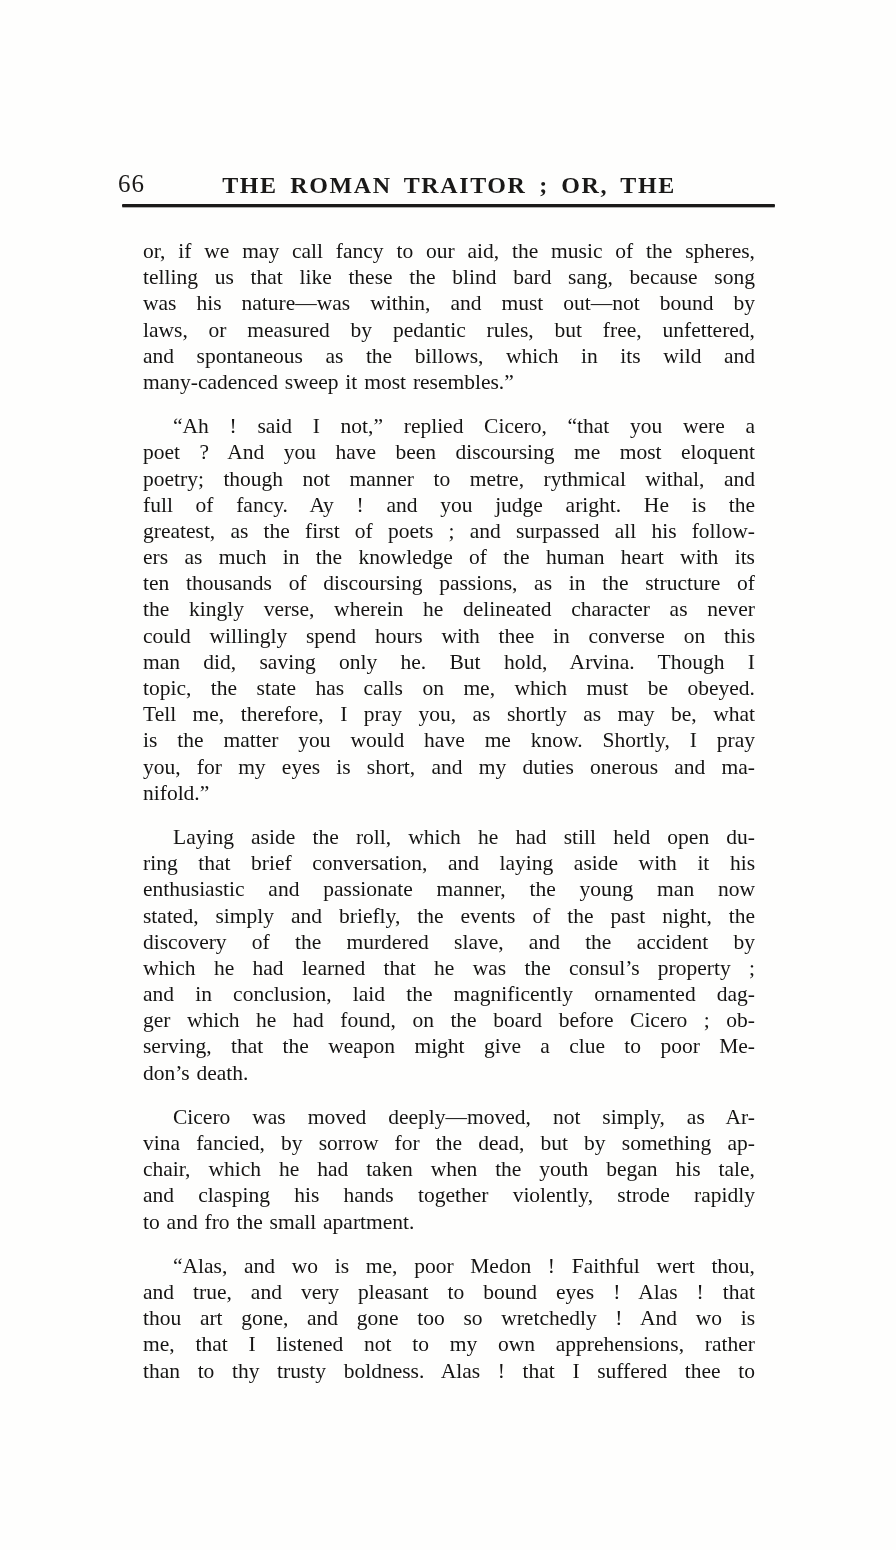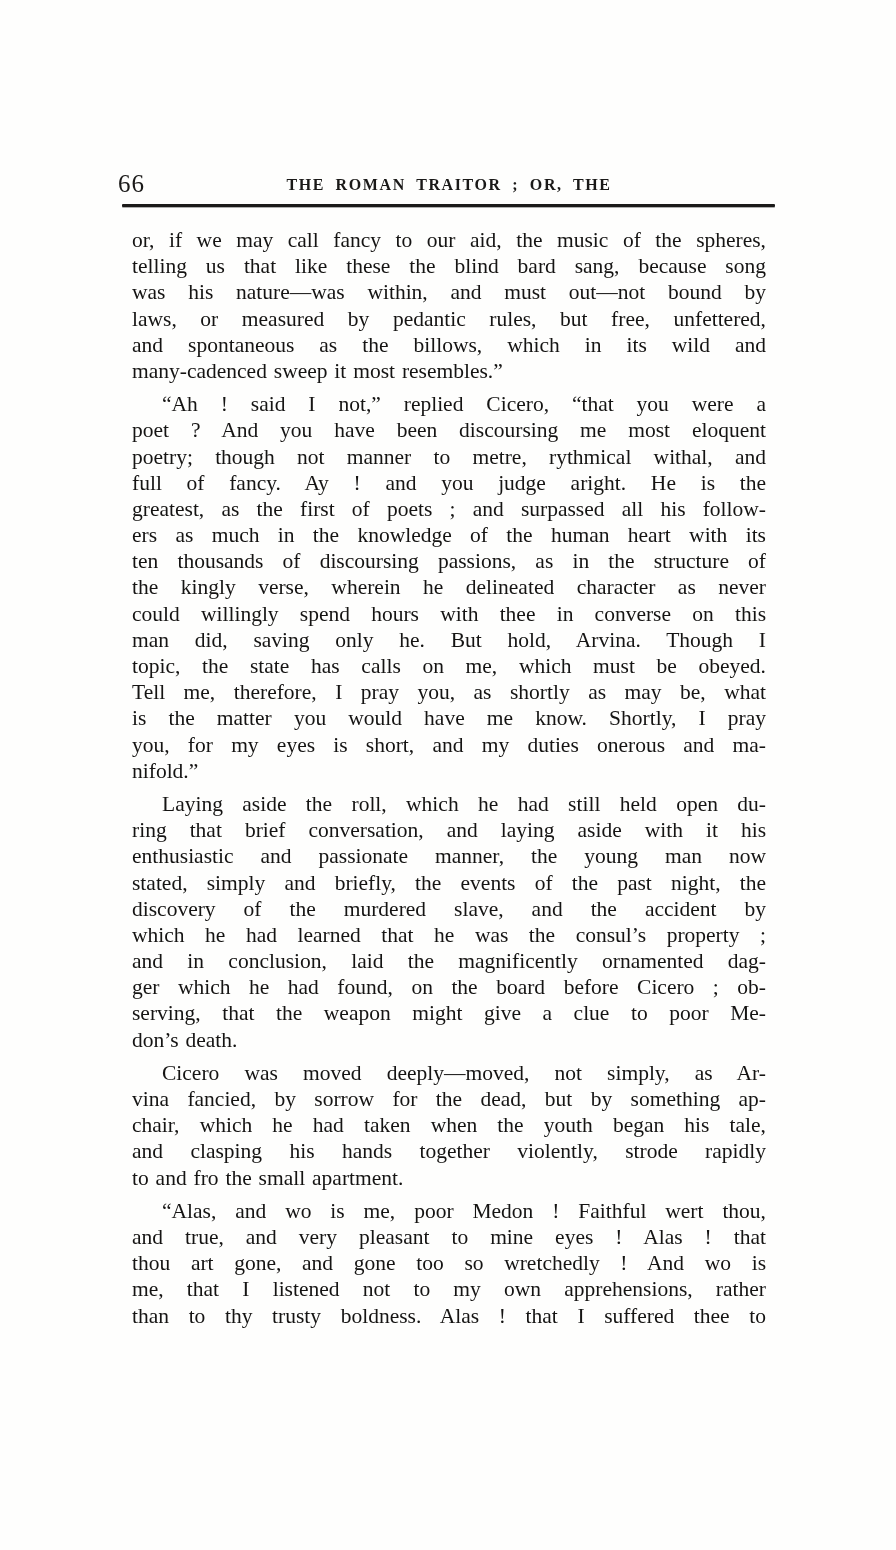--- a/index.html
+++ b/index.html
@@ -24,21 +24,21 @@
     line-height: 28px;
     letter-spacing: 1px;
     color: #1a1918;
   }
   .running-title {
     position: absolute;
     top: 174px;
     left: 125px;
     width: 648px;
     text-align: center;
-    font-size: 16px;
+    font-size: 24px;
     font-weight: bold;
     letter-spacing: 1.6px;
     word-spacing: 5px;
     line-height: 22px;
     color: #1a1918;
   }
   .header-rule {
     position: absolute;
     top: 204px;
     left: 122px;
@@ -49,21 +49,21 @@
     box-shadow: 0 1px 0 rgba(30,28,26,0.35);
   }
   .body-text {
     position: absolute;
     top: 220px;
     left: 125px;
     width: 648px;
     font-size: 21.5px;
     line-height: 26.2px;
   }
-  .para { margin: 7px; padding: 0; }
+  .para { margin: 18px; padding: 0; }
   .line {
     height: 26.2px;
     overflow: hidden;
     text-align: justify;
     text-align-last: justify;
     word-spacing: 1.5px;
     white-space: normal;
   }
   .line.indent { text-indent: 30px; }
   .line.last {
@@ -124,20 +124,20 @@
     <div class="para">
       <div class="line indent">Cicero was moved deeply—moved, not simply, as Ar-</div>
       <div class="line">vina fancied, by sorrow for the dead, but by something ap-</div>
       <div class="line">chair, which he had taken when the youth began his tale,</div>
       <div class="line">and clasping his hands together violently, strode rapidly</div>
       <div class="line last">to and fro the small apartment.</div>
     </div>
 
     <div class="para">
       <div class="line indent">“Alas, and wo is me, poor Medon !  Faithful wert thou,</div>
-      <div class="line">and true, and very pleasant to mine eyes !  Alas !  that</div>
+      <div class="line">and true, and very pleasant to bound eyes !  Alas !  that</div>
       <div class="line">thou art gone, and gone too so wretchedly !  And wo is</div>
       <div class="line">me, that I listened not to my own apprehensions, rather</div>
       <div class="line">than to thy trusty boldness.  Alas ! that I suffered thee to</div>
     </div>
 
   </div>
 </div>
 
 </body></html>

